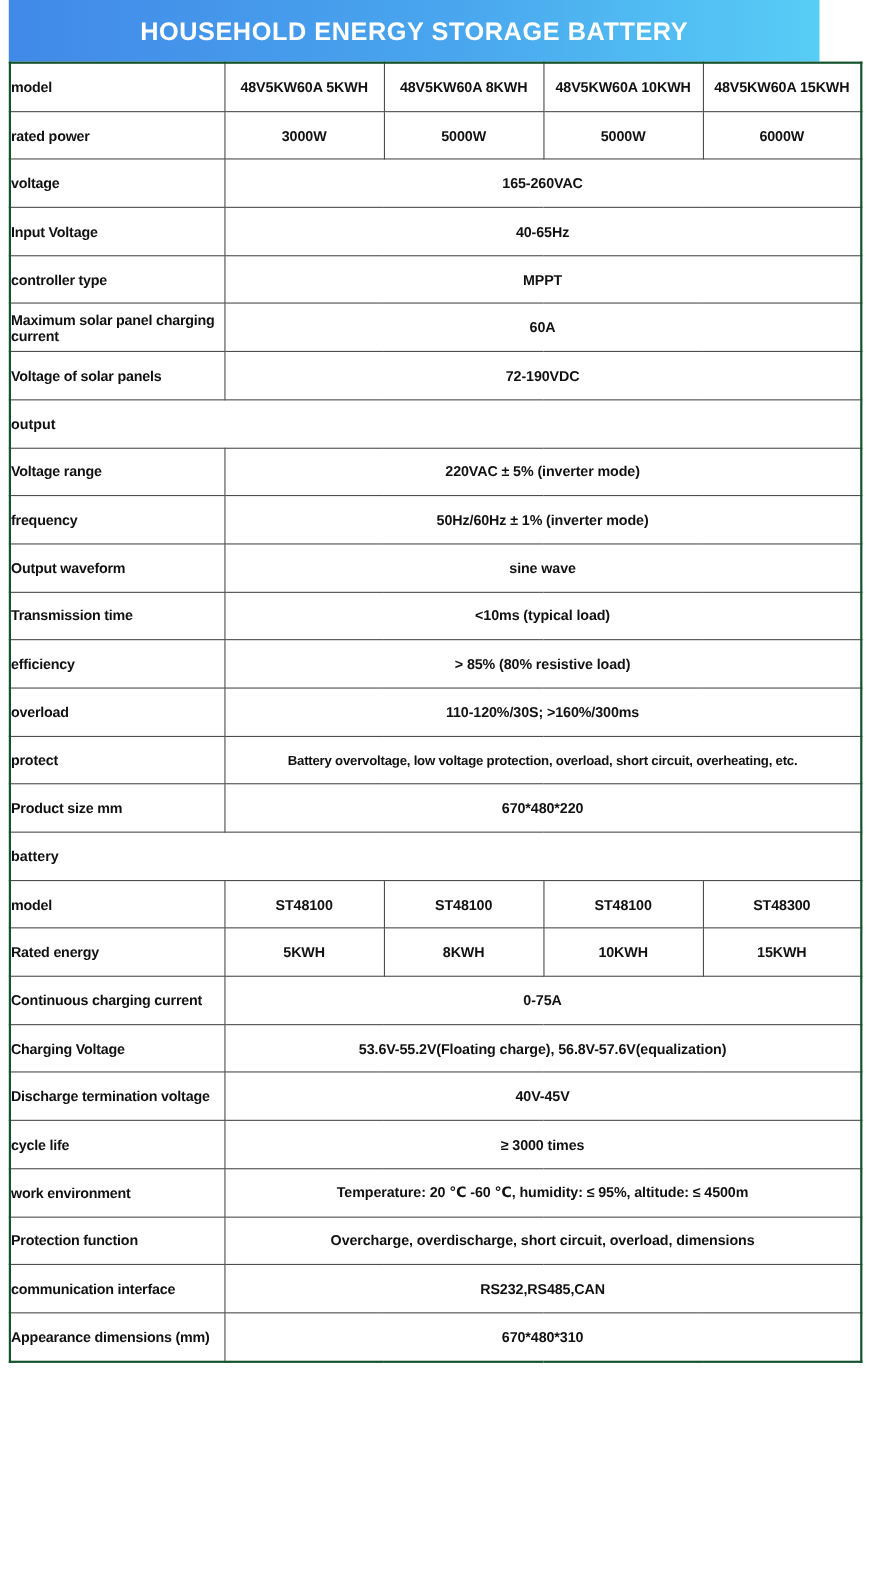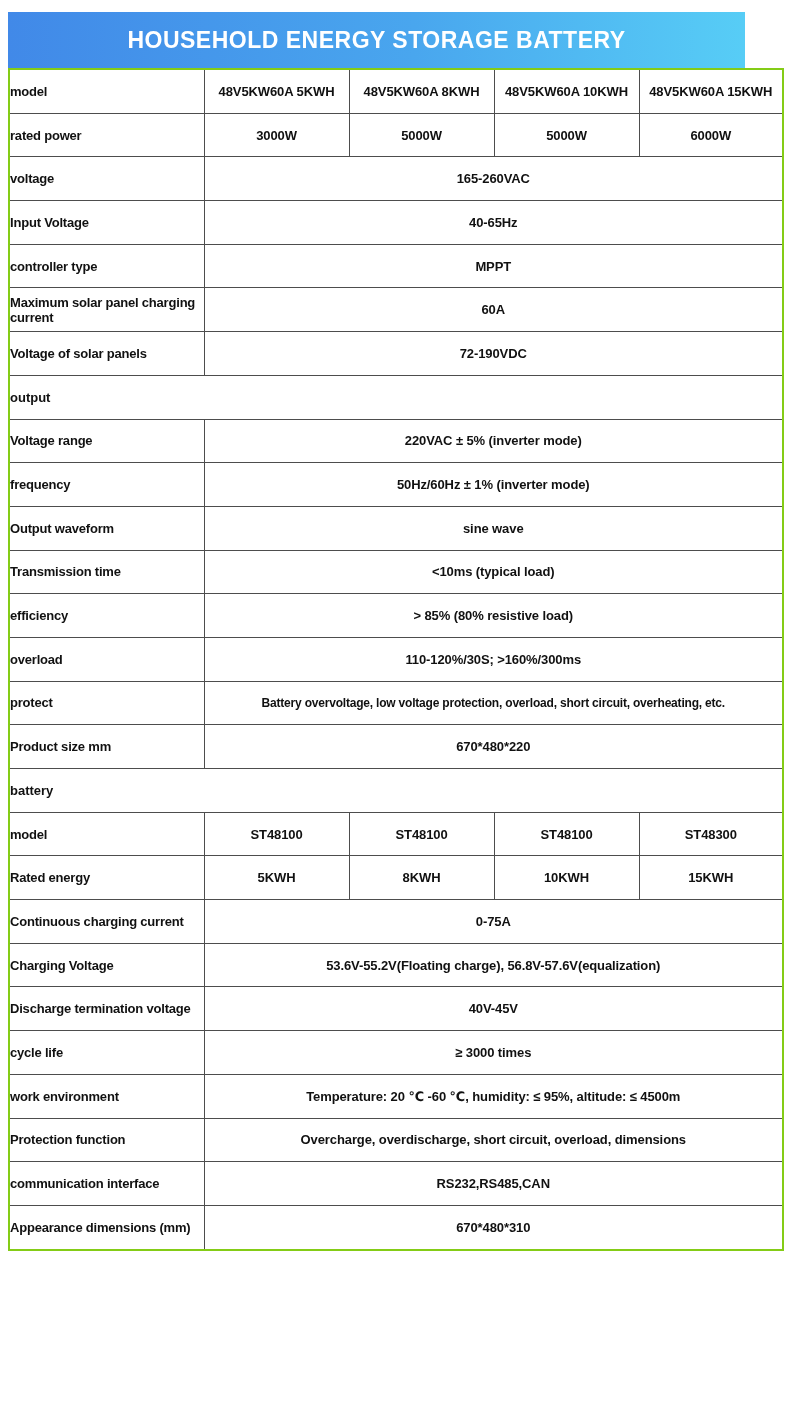--- a/index.html
+++ b/index.html
@@ -8,21 +8,21 @@
     background: #ffffff;
   }
   body {
     width: 790px;
     height: 1428px;
     font-family: "Liberation Sans", "DejaVu Sans", sans-serif;
     color: #111111;
   }
   .page {
     width: 737px;
-    margin: 12px 8px;
+    margin: 0 8px;
   }
   
   .banner {
     height: 56px;
     background: linear-gradient(90deg, #4189e8 0%, #49a6ee 55%, #57cdf6 100%);
     display: flex;
     flex-direction: column;
     align-items: center;
     justify-content: center;
     text-align: center;
@@ -33,21 +33,21 @@
     font-size: 23px;
     line-height: 25px;
     letter-spacing: 0.5px;
     white-space: nowrap;
   }
   
   table.spec {
     width: 774px;
     border-collapse: collapse;
     table-layout: fixed;
-    border: 2px solid #84cc16;
+    border: 2px solid #14532d;
   }
   table.spec td {
     border: 1px solid #4d4d4d;
     height: 42.7px;
     font-weight: bold;
     font-size: 13px;
     padding: 0;
     overflow: hidden;
   }
   td.label {

